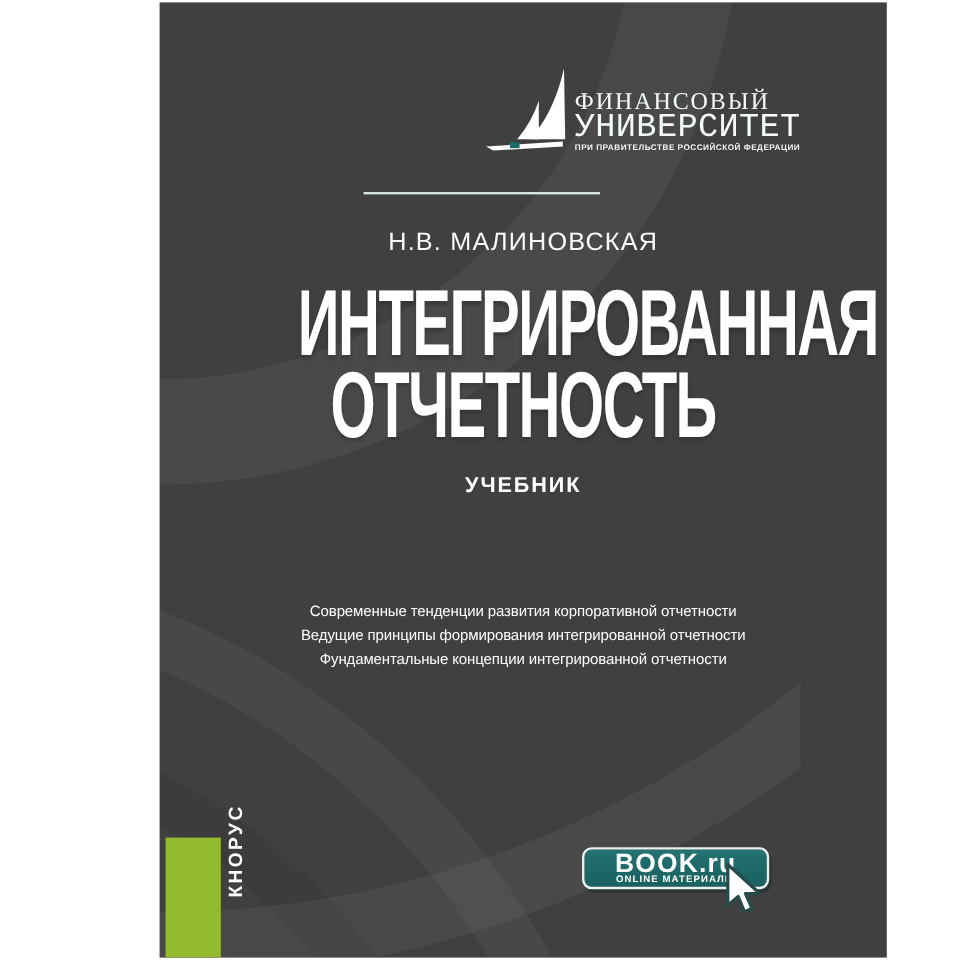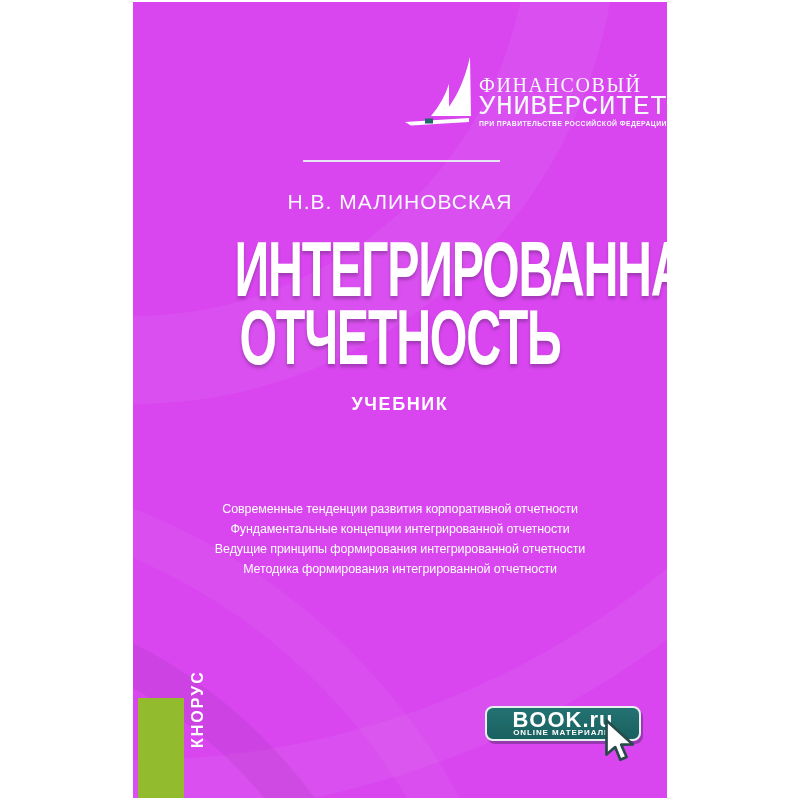--- a/index.html
+++ b/index.html
@@ -1,22 +1,22 @@
 <!DOCTYPE html>
 <html><head>
 <meta charset="utf-8">
 <style>
   html,body{margin:0;padding:0;}
   body{
     width:800px;height:800px;background:#ffffff;position:relative;
     font-family:"Liberation Sans", sans-serif;overflow:hidden;
   }
   .cover{
-    position:absolute;left:133px;top:2px;width:534px;height:796px;
-    background:#d946ef;overflow:hidden;
+    position:absolute;left:133px;top:2px;width:606px;height:796px;
+    background:#404040;overflow:hidden;
   }
   .arcs{position:absolute;left:0;top:0;width:534px;height:796px;}
 
   
   .logo{position:absolute;left:270px;top:50px;width:240px;display:flex;align-items:flex-start;}
   .sail{flex:0 0 auto;margin-top:2px;}
   .logo-text{margin-left:4px;margin-top:22px;color:#f4fafa;}
   .logo-line1{
     font-family:"Liberation Serif", serif;font-size:20px;letter-spacing:1.6px;
     line-height:22px;white-space:nowrap;
@@ -120,23 +120,22 @@
 
   <div class="title">
     <span class="title-line">ИНТЕГРИРОВАННАЯ</span>
     <span class="title-line">ОТЧЕТНОСТЬ</span>
   </div>
 
   <div class="edition">УЧЕБНИК</div>
 
   <div class="topics">
     <div class="topic">Современные тенденции развития корпоративной отчетности</div>
+    <div class="topic">Ведущие принципы формирования интегрированной отчетности</div>
     <div class="topic">Фундаментальные концепции интегрированной отчетности</div>
-    <div class="topic">Ведущие принципы формирования интегрированной отчетности</div>
-    <div class="topic">Методика формирования интегрированной отчетности</div>
   </div>
 
   <div class="green-block"></div>
   <div class="knorus">КНОРУС</div>
 
   <div class="badge">
     <div class="badge-title">BOOK.ru</div>
     <div class="badge-sub">ONLINE МАТЕРИАЛЫ</div>
   </div>
 

